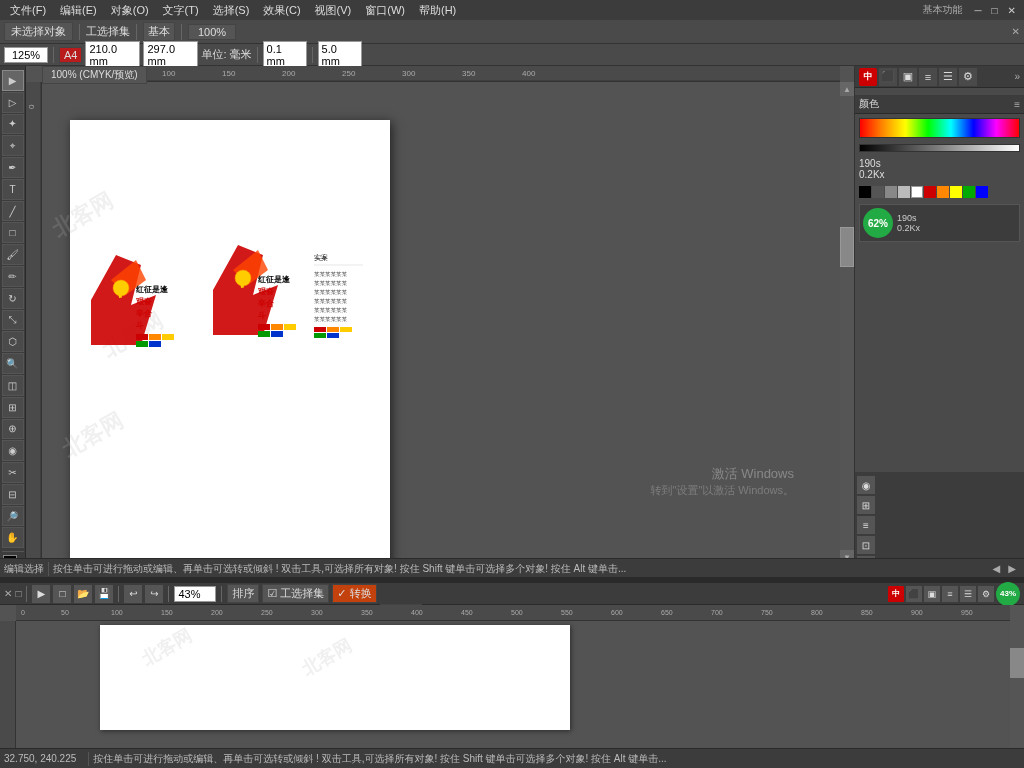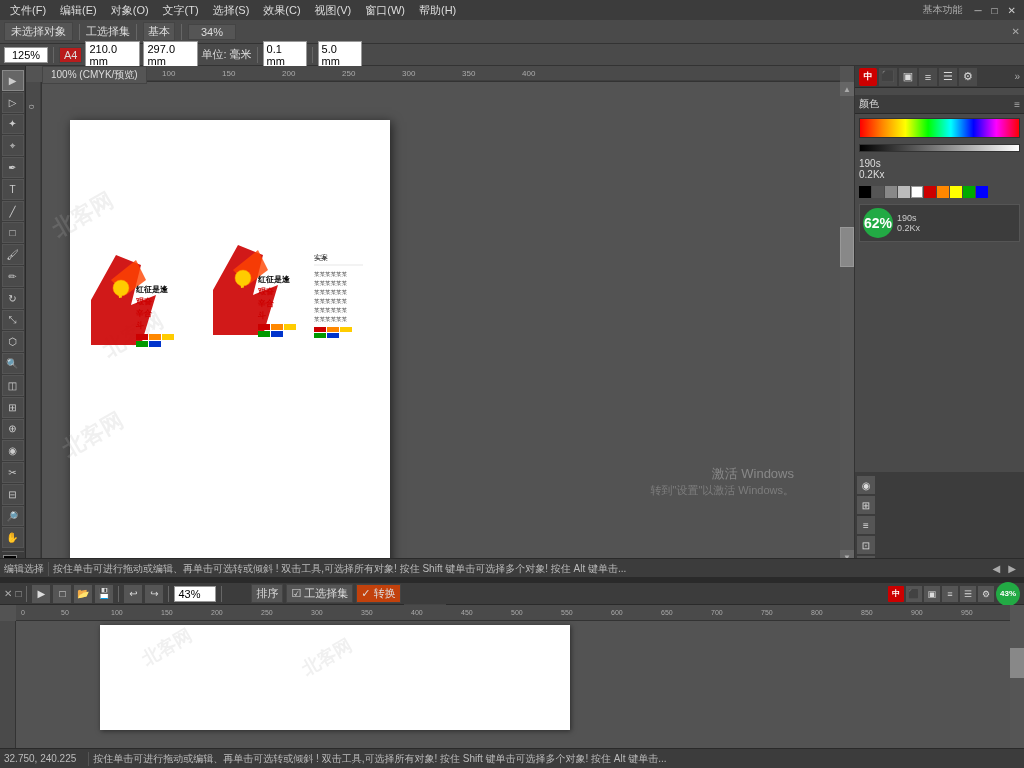--- a/index.html
+++ b/index.html
@@ -117,21 +117,21 @@
 
 <div id="upper-main" style="position:absolute;top:20px;left:0;right:0;bottom:190px;">
 
   <div id="toolbar1" style="height:24px;background:#4a4a4a;display:flex;align-items:center;padding:0 4px;gap:4px;border-bottom:1px solid #333;">
     <span style="color:#ddd;font-size:11px;background:#555;padding:1px 6px;border:1px solid #444;">未选择对象</span>
     <div class="toolbar-sep"></div>
     <span style="color:#ddd;font-size:11px;">工选择集</span>
     <div class="toolbar-sep"></div>
     <span style="color:#ddd;font-size:11px;background:#555;padding:1px 4px;border:1px solid #444;">基本</span>
     <div class="toolbar-sep"></div>
-    <span style="color:#ddd;font-size:11px;background:#555;padding:1px 4px;border:1px solid #444;width:48px;text-align:center;">34%</span>
+    <span style="color:#ddd;font-size:11px;background:#555;padding:1px 4px;border:1px solid #444;width:48px;text-align:center;">100%</span>
     <div style="flex:1"></div>
     <span style="color:#aaa;font-size:10px;">✕</span>
   </div>
 
   <div id="toolbar2-bar" style="height:22px;background:#4a4a4a;display:flex;align-items:center;padding:0 4px;gap:3px;border-bottom:1px solid #333;">
     <span style="color:#ddd;font-size:11px;background:#fff;color:#000;padding:1px 3px;border:1px solid #999;width:44px;text-align:center;">125%</span>
     <div class="toolbar-sep"></div>
     <span style="color:#ddd;font-size:11px;background:#b91c1c;padding:1px 4px;border:1px solid #444;">A4</span>
     <span style="color:#ddd;font-size:11px;background:#fff;color:#000;padding:1px 3px;border:1px solid #999;width:55px;">210.0 mm</span>
     <span style="color:#ddd;font-size:11px;background:#fff;color:#000;padding:1px 3px;border:1px solid #999;width:55px;">297.0 mm</span>
@@ -333,21 +333,21 @@
         <div style="width:12px;height:12px;background:#c00;"></div>
         <div style="width:12px;height:12px;background:#f80;"></div>
         <div style="width:12px;height:12px;background:#ff0;"></div>
         <div style="width:12px;height:12px;background:#0a0;"></div>
         <div style="width:12px;height:12px;background:#00f;"></div>
       </div>
 
       <div style="margin:4px;padding:3px;background:#3c3c3c;border:1px solid #555;font-size:9px;color:#ccc;">
         <div style="display:flex;align-items:center;gap:4px;">
           <div class="green-badge">
-              <span style="font-size:14px;">62%</span>
+              <span style="font-size:10px;">62%</span>
             </div>
           <div style="font-size:9px;color:#ccc;">
             <div style="white-space:pre-line;">190s
 0.2Kx</div>
           </div>
         </div>
       </div>
 
       <div style="flex:1;background:#4a4a4a;"></div>
 
@@ -386,21 +386,21 @@
     <div style="width:18px;height:18px;background:#555;color:#ddd;display:flex;align-items:center;justify-content:center;font-size:10px;">□</div>
     <div style="width:18px;height:18px;background:#555;color:#ddd;display:flex;align-items:center;justify-content:center;font-size:10px;">📂</div>
     <div style="width:18px;height:18px;background:#555;color:#ddd;display:flex;align-items:center;justify-content:center;font-size:10px;">💾</div>
     <div class="toolbar-sep"></div>
     <div style="width:18px;height:18px;background:#555;color:#ddd;display:flex;align-items:center;justify-content:center;font-size:10px;">↩</div>
     <div style="width:18px;height:18px;background:#555;color:#ddd;display:flex;align-items:center;justify-content:center;font-size:10px;">↪</div>
     <div class="toolbar-sep"></div>
 
     <div style="background:#fff;color:#000;font-size:11px;padding:1px 3px;border:1px solid #999;width:42px;">43%</div>
     <div class="toolbar-sep"></div>
-    <span style="color:#ddd;font-size:11px;background:#555;padding:1px 4px;border:1px solid #444;margin-left:24px;">排序</span>
+    <span style="color:#ddd;font-size:11px;background:#555;padding:1px 4px;border:1px solid #444;">排序</span>
     <span style="color:#ddd;font-size:11px;background:#555;padding:1px 4px;border:1px solid #444;">☑ 工选择集</span>
     <span style="color:#ddd;font-size:11px;background:#c2410c;padding:1px 4px;border:1px solid #444;">✓ 转换</span>
     <span style="color:#ddd;font-size:11px;background:#555;padding:1px 4px;border:1px solid #444;margin-top:39px;">⬦ 粘贴</span>
     <div style="flex:1"></div>
 
     <div style="display:flex;gap:2px;align-items:center;">
       <div style="width:16px;height:16px;background:#c00;color:#fff;display:flex;align-items:center;justify-content:center;font-size:8px;font-weight:bold;border-radius:1px;">中</div>
       <div style="width:16px;height:16px;background:#555;color:#ddd;display:flex;align-items:center;justify-content:center;font-size:9px;">⬛</div>
       <div style="width:16px;height:16px;background:#555;color:#ddd;display:flex;align-items:center;justify-content:center;font-size:9px;">▣</div>
       <div style="width:16px;height:16px;background:#555;color:#ddd;display:flex;align-items:center;justify-content:center;font-size:9px;">≡</div>

